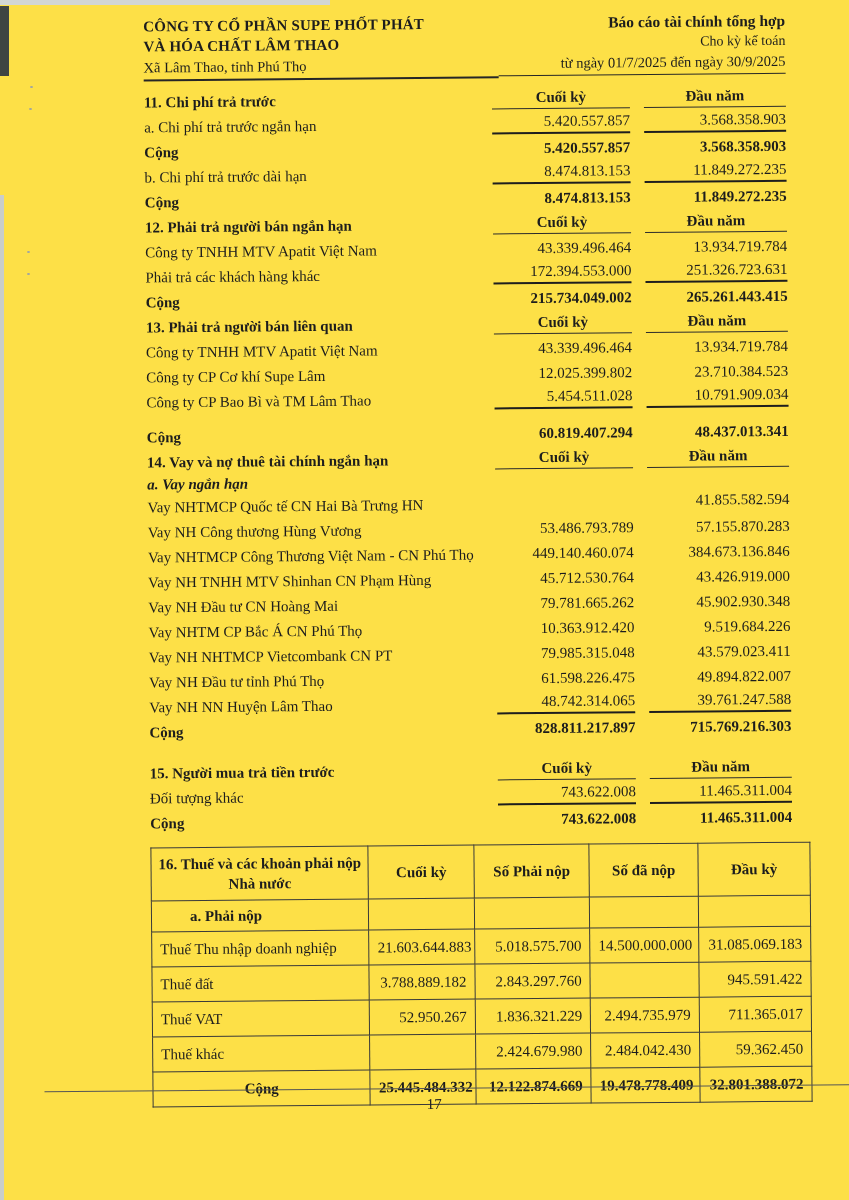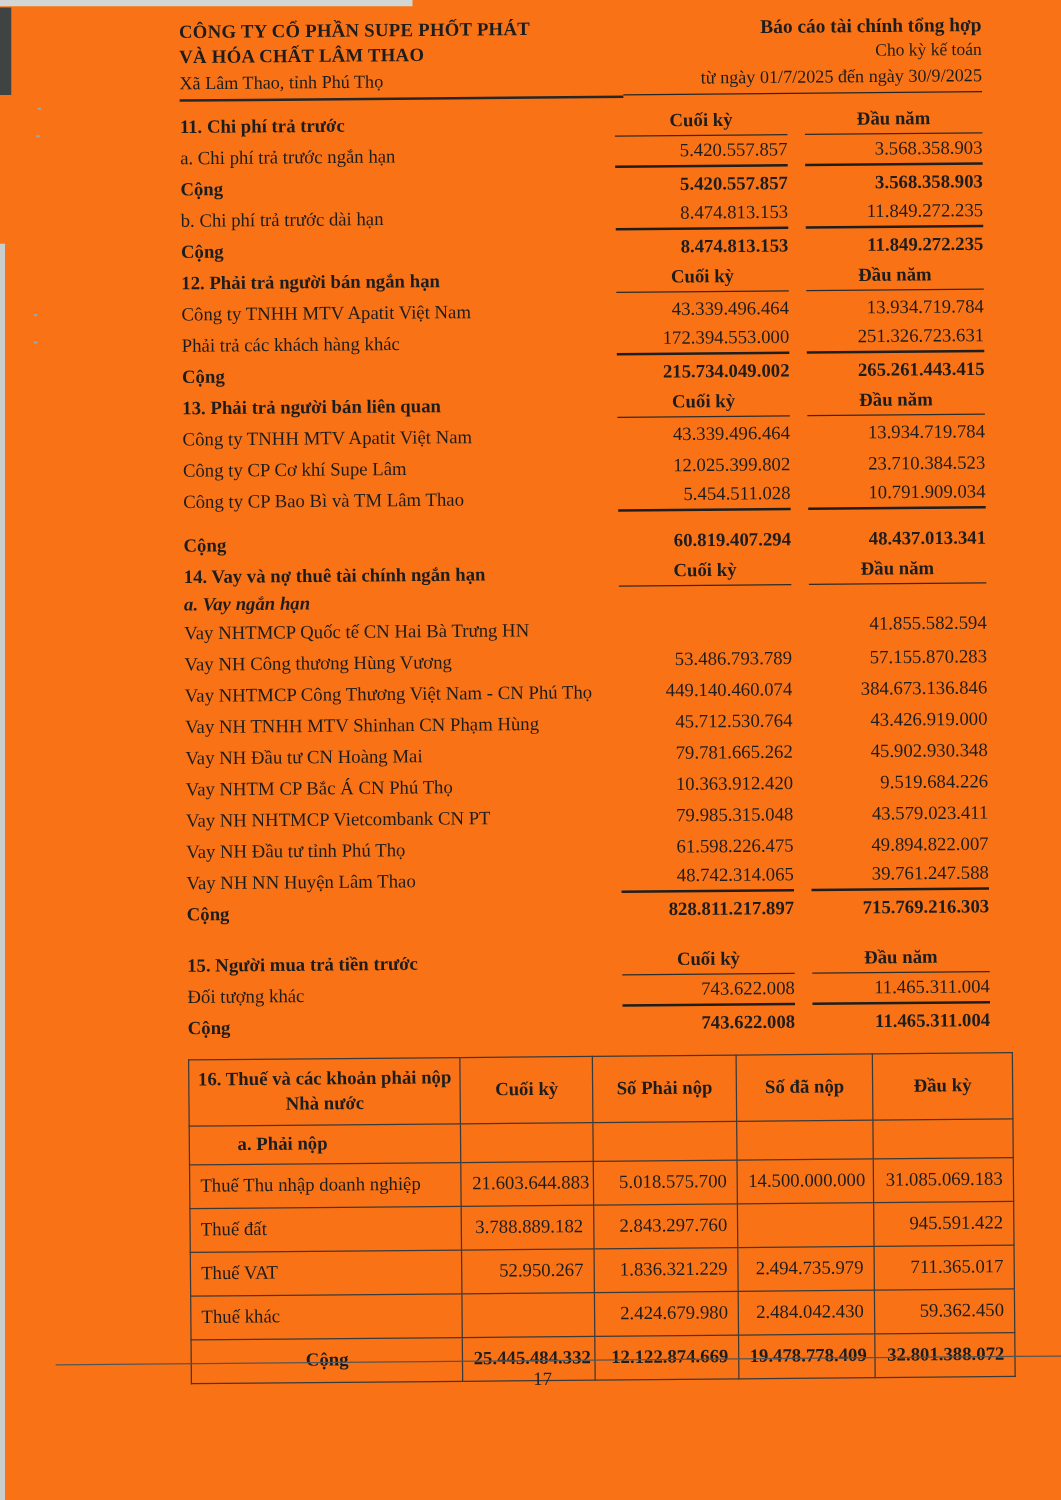--- a/index.html
+++ b/index.html
@@ -1,18 +1,18 @@
 <!DOCTYPE html>
 <html><head>
 <meta charset="utf-8">
 <style>
   html,body{margin:0;padding:0;background:#f4f4f1;}
   .page{
     width:849px;height:1200px;position:relative;overflow:hidden;
-    background:#f97316;color:#1d1d1d;
+    background:#fde047;color:#1d1d1d;
     font-family:"Liberation Serif","DejaVu Serif",serif;
     font-size:15px;line-height:20px;
   }
   .content{position:absolute;left:0;top:0;width:849px;height:1200px;
     padding:14px 64px 0 143px;box-sizing:border-box;
     transform:rotate(-0.5deg);transform-origin:top center;}
   
   .art-bar{position:absolute;left:0;top:6px;width:9px;height:70px;background:#3f4442;}
   .art-edge{position:absolute;left:0;top:195px;width:4px;height:1005px;background:#c9cdcb;}
   .art-top{position:absolute;left:0;top:0;width:330px;height:5px;background:#d2d6d4;}

